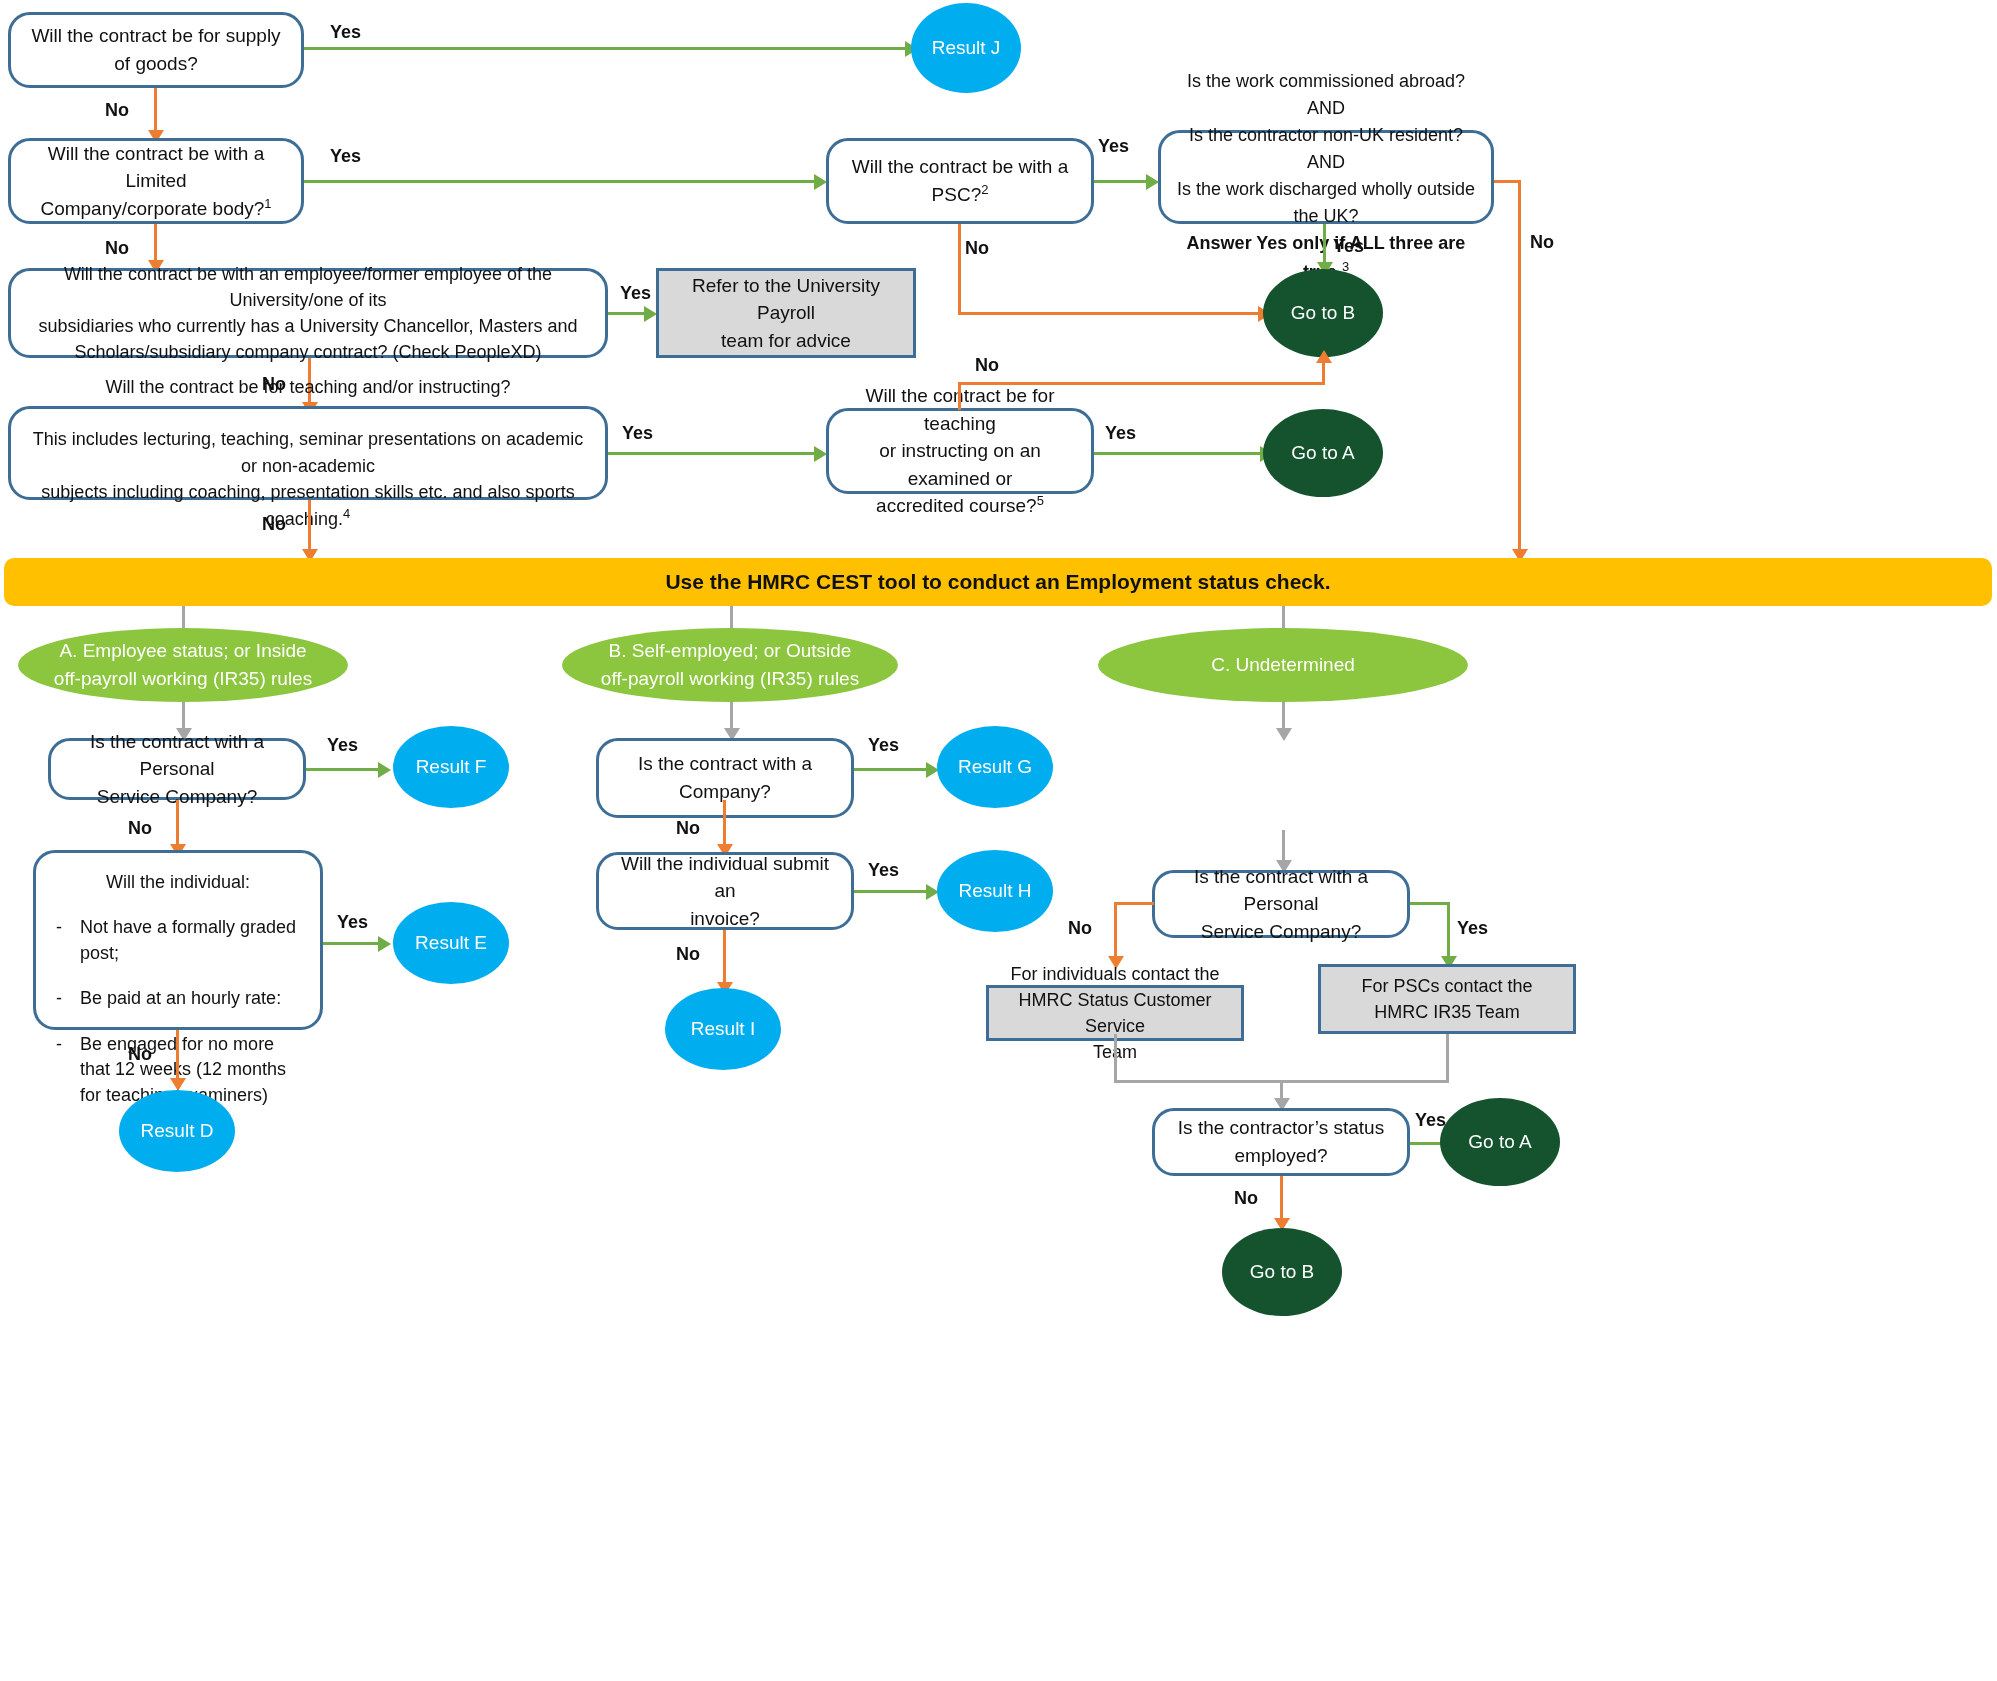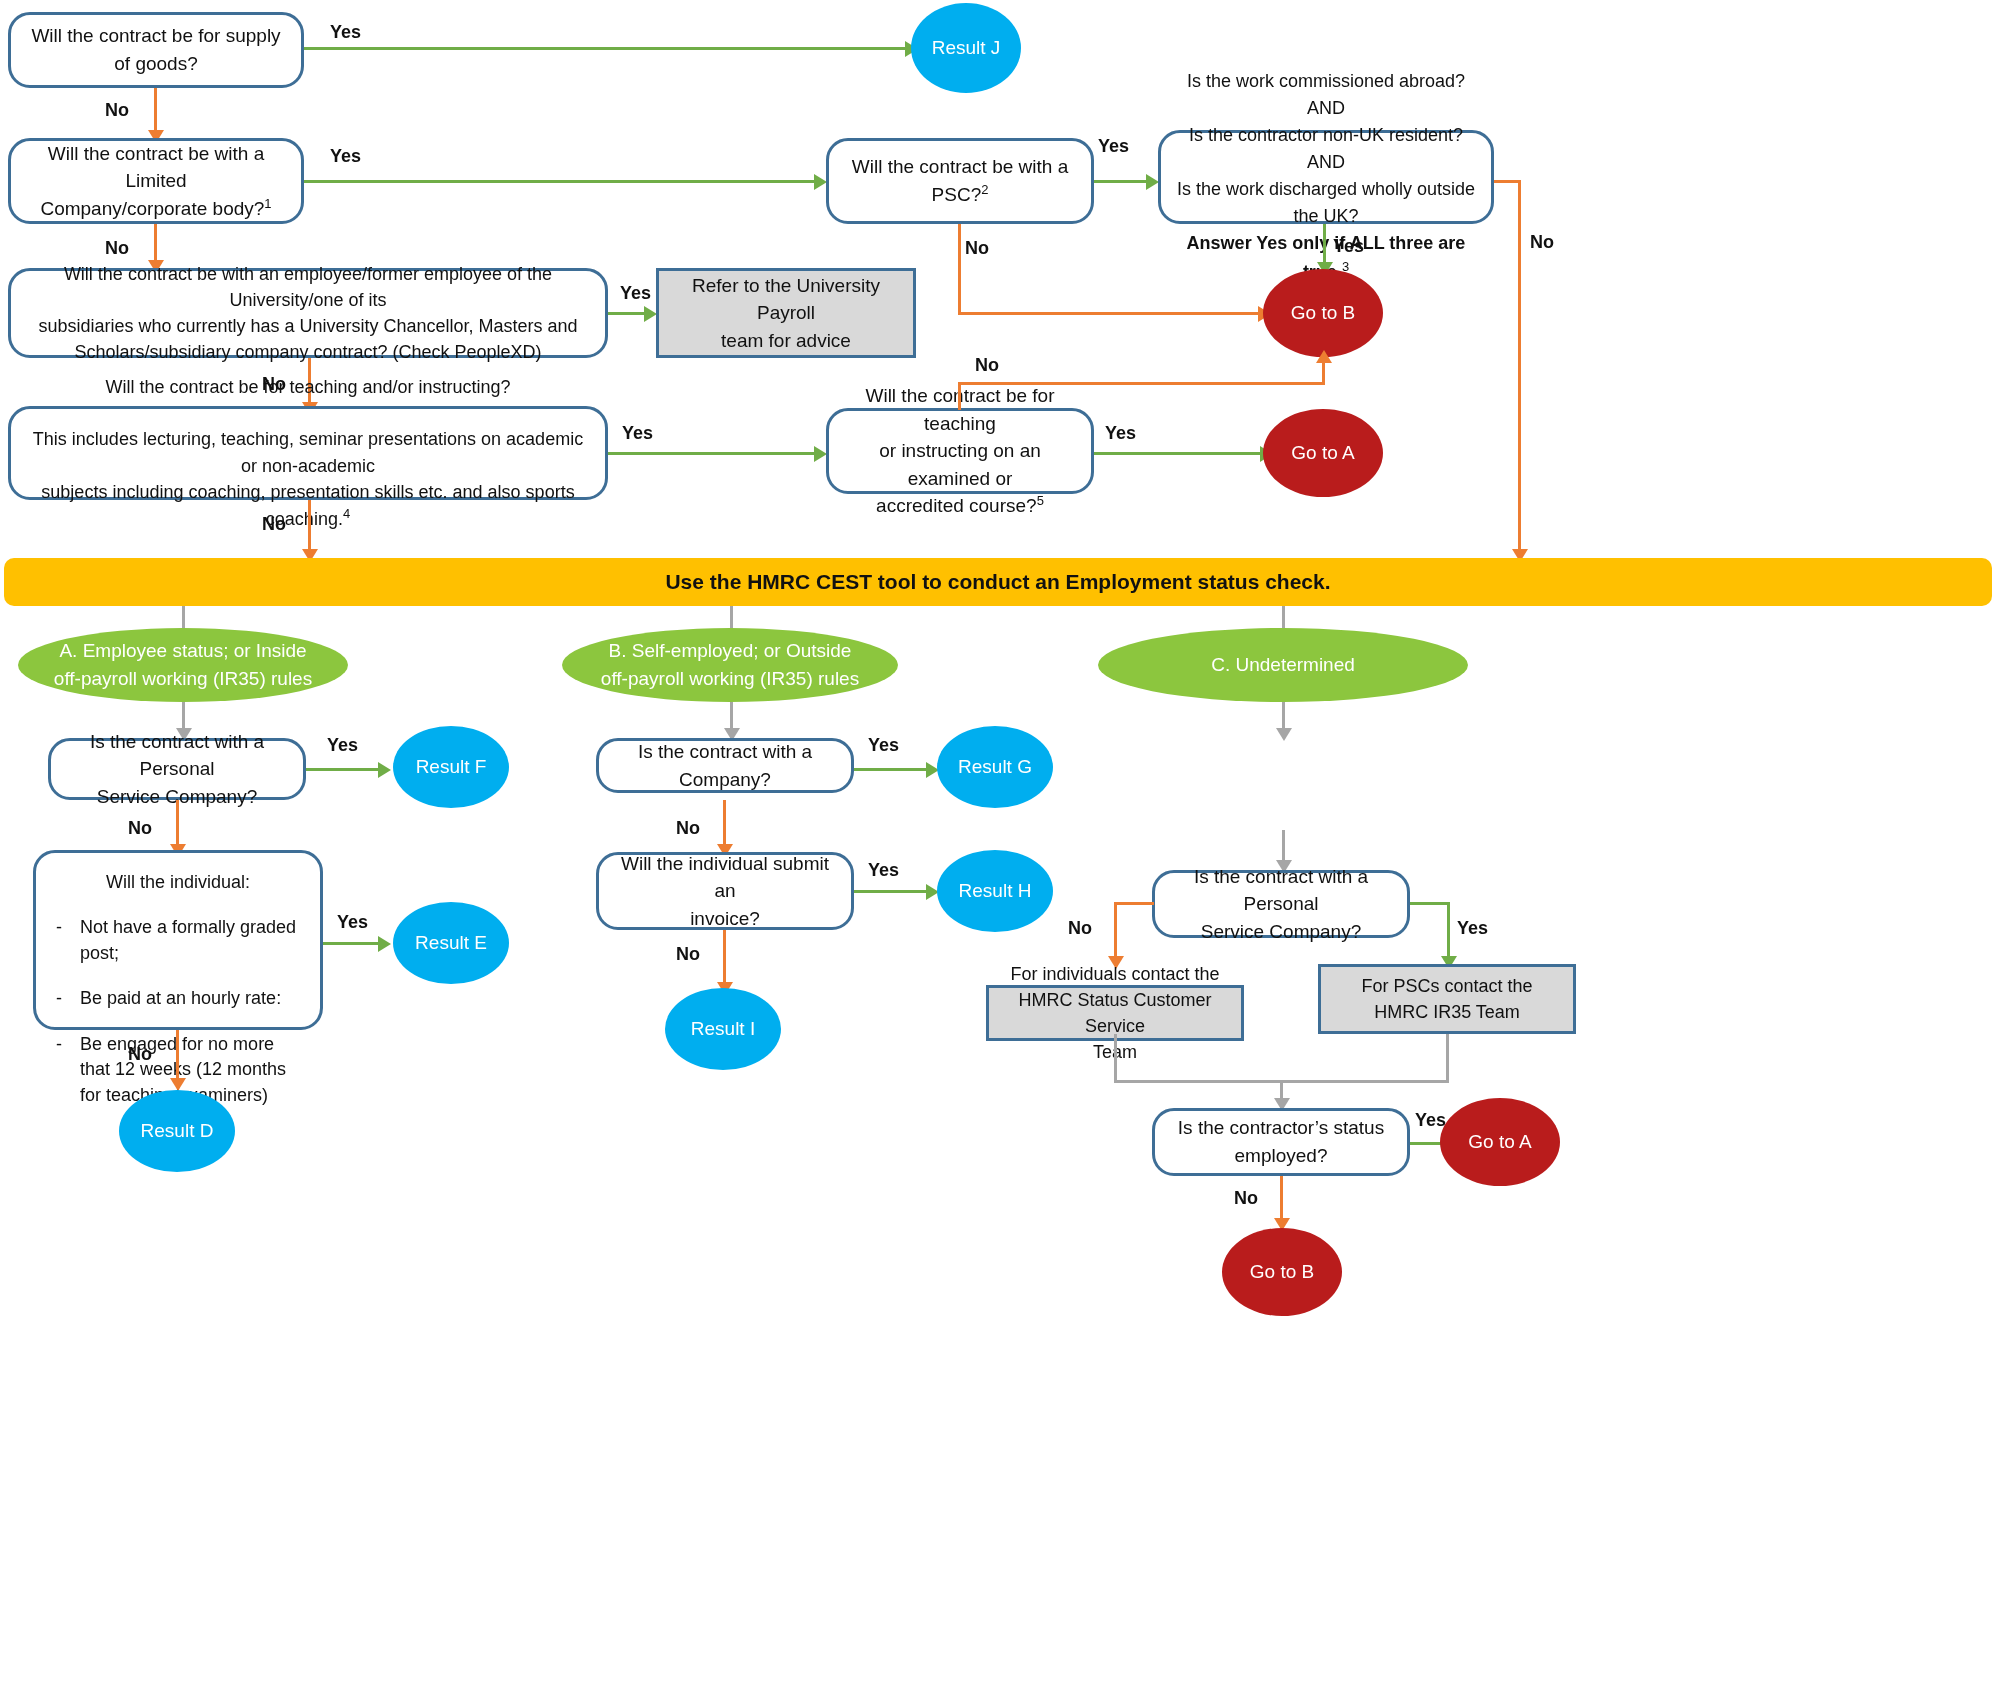--- a/index.html
+++ b/index.html
@@ -13,21 +13,21 @@
     color:#111;font-size:19px;line-height:1.45;padding:8px 14px;
   }
   .gbox{
     border:3px solid #3e6e96;background:#d9d9d9;color:#111;
     font-size:19px;line-height:1.45;padding:8px 12px;border-radius:0;
   }
   .circle{
     border-radius:50%;background:#00aeef;color:#fff;font-size:19px;
   }
   .circ-green{
-    border-radius:50%;background:#b91c1c;color:#fff;font-size:19px;
+    border-radius:50%;background:#14532d;color:#fff;font-size:19px;
   }
   .ell-green{
     border-radius:50%;background:#8cc63e;color:#fff;font-size:19px;line-height:1.5;
   }
   .bar-orange{
     background:#ffc000;border-radius:10px;color:#111;font-weight:bold;font-size:21px;
   }
 
   
   .ln{position:absolute;}
@@ -264,21 +264,21 @@
   <div class="arr arr-d-orange" style="left:170px;top:1078px;"></div>
   <div class="lbl" style="left:128px;top:1044px;">No</div>
 
   <div class="node circle" style="left:119px;top:1090px;width:116px;height:82px;">
     <span>Result D</span>
   </div>
 
   <div class="ln v-grey" style="left:730px;top:702px;width:3px;height:32px;"></div>
   <div class="arr arr-d-grey" style="left:724px;top:728px;"></div>
 
-  <div class="node rbox" style="left:596px;top:738px;width:258px;height:55px;justify-content:center;">
+  <div class="node rbox" style="left:596px;top:738px;width:258px;height:80px;justify-content:center;">
     <span>Is the contract with a Company?</span>
   </div>
 
   <div class="ln h-green" style="left:854px;top:768px;width:76px;"></div>
   <div class="arr arr-r-green" style="left:926px;top:762px;"></div>
   <div class="lbl" style="left:868px;top:735px;">Yes</div>
 
   <div class="node circle" style="left:937px;top:726px;width:116px;height:82px;">
     <span>Result G</span>
   </div>

